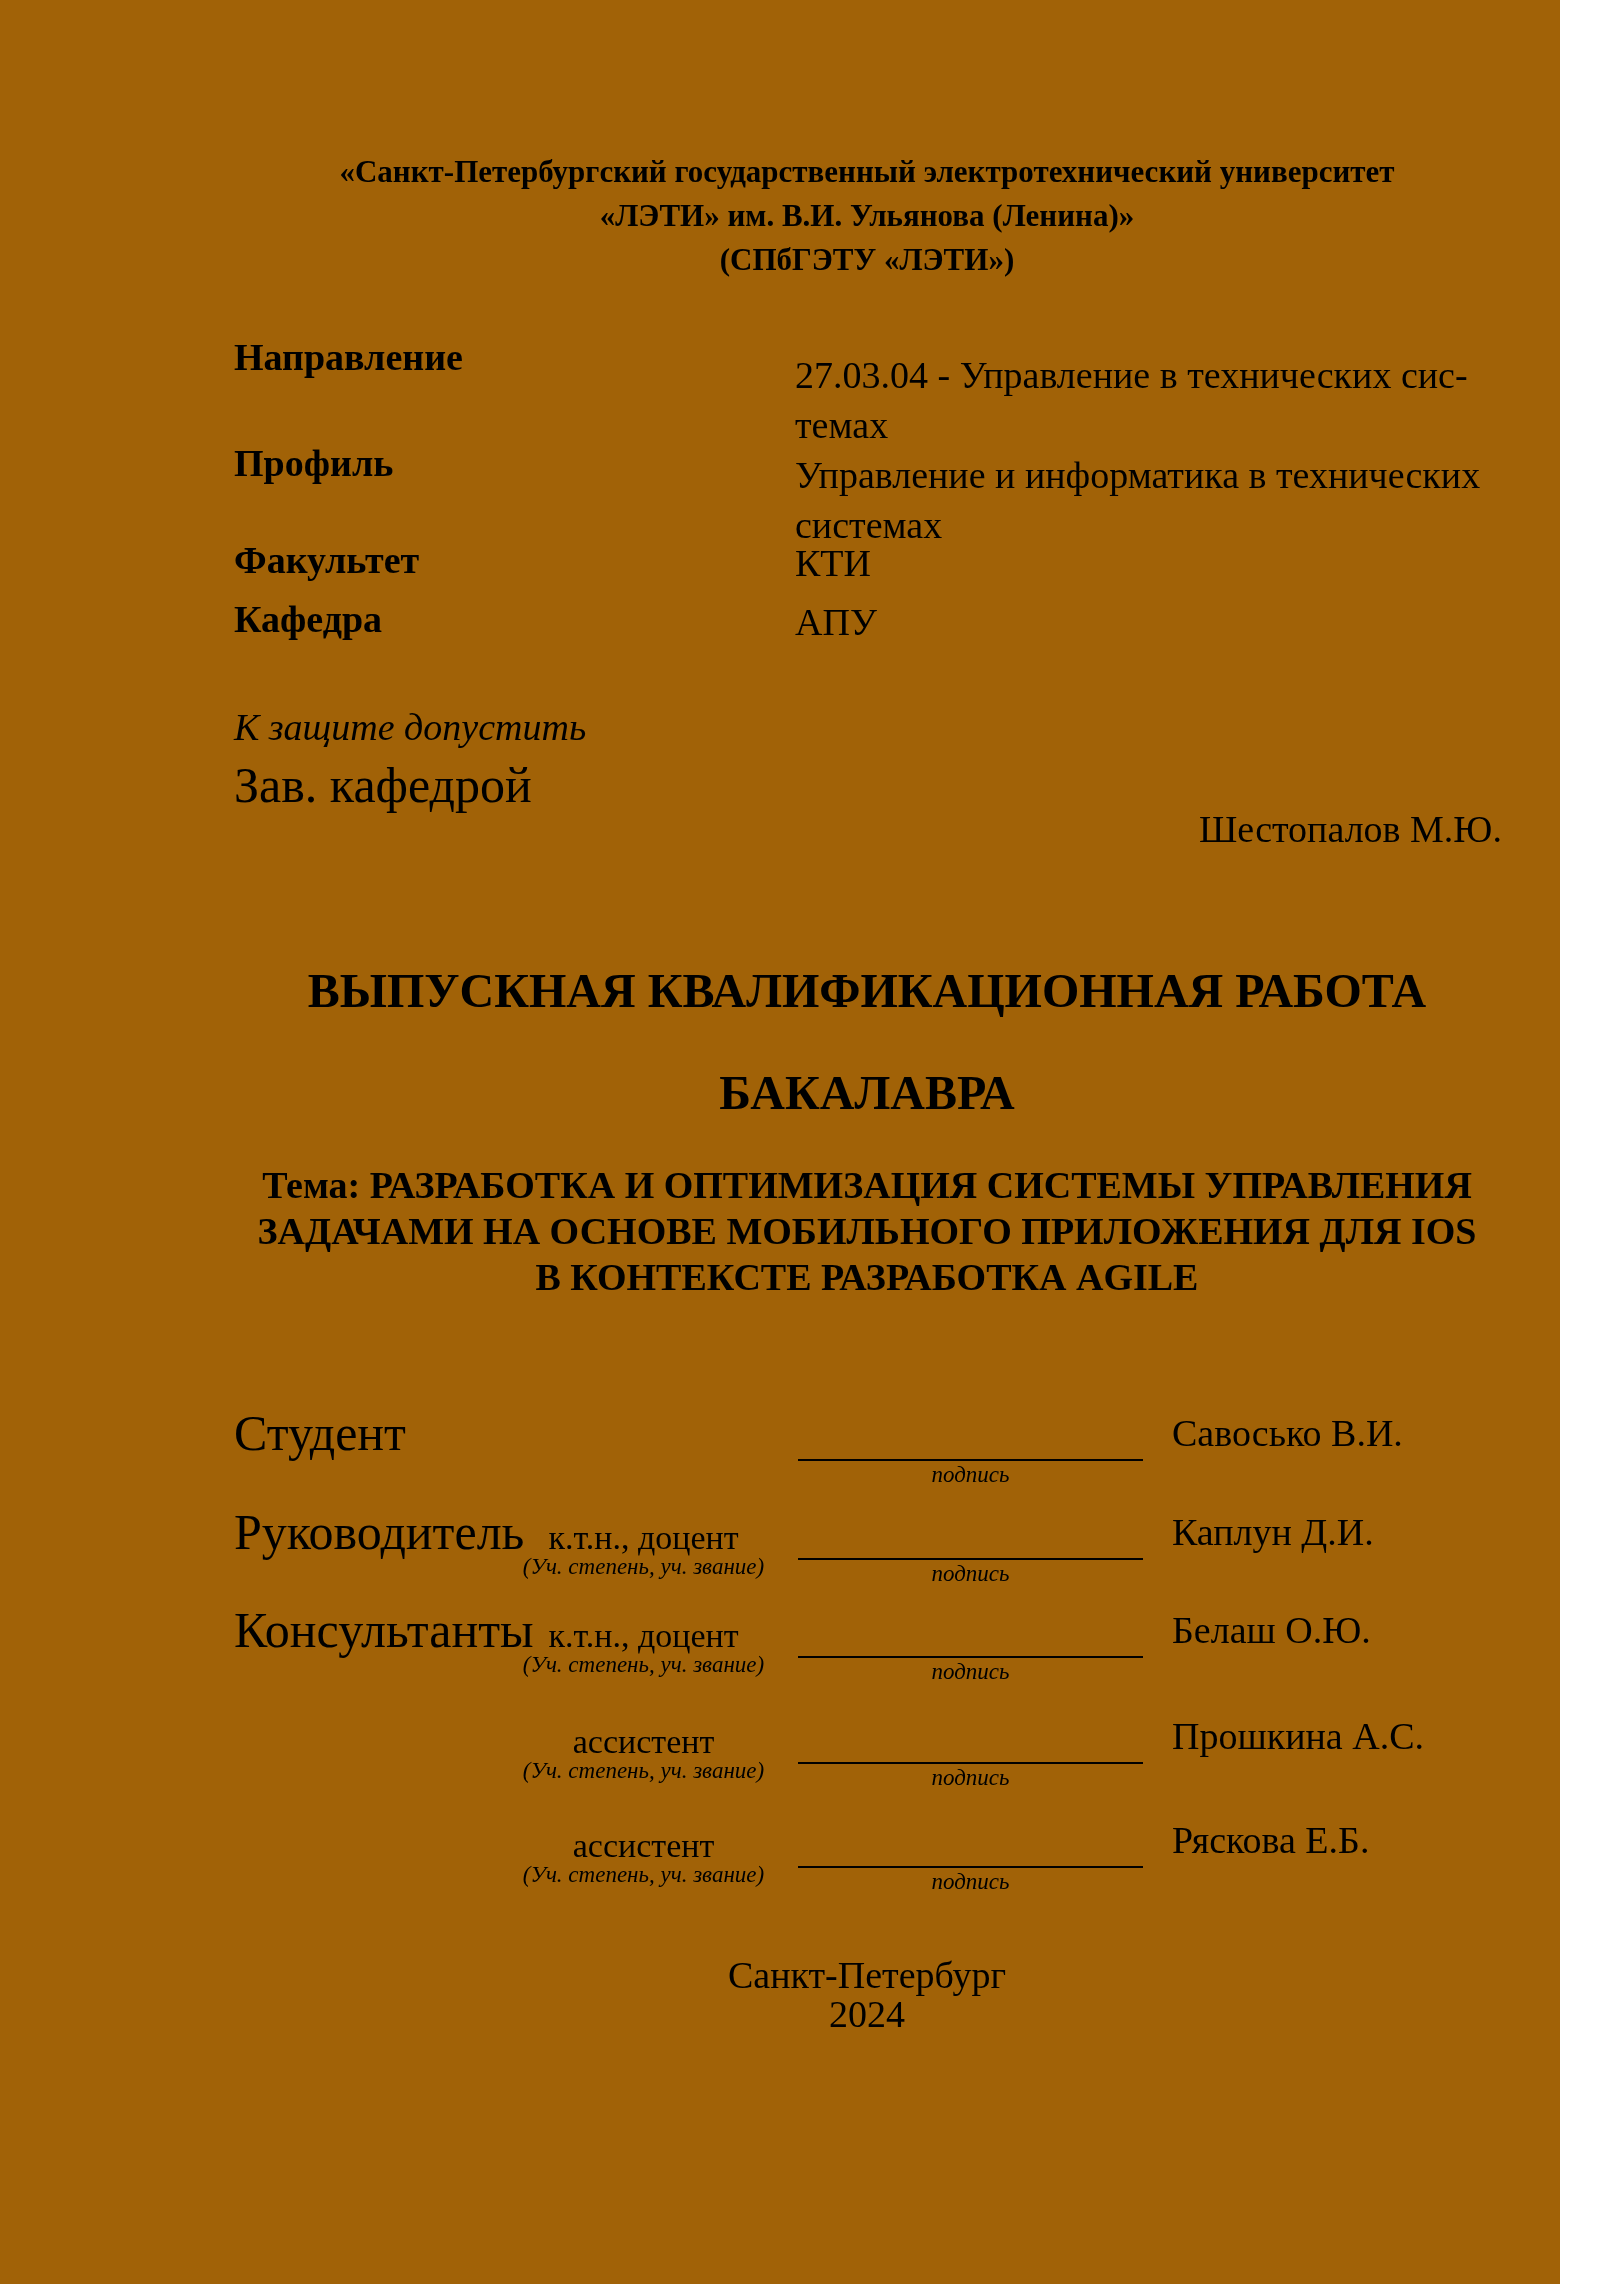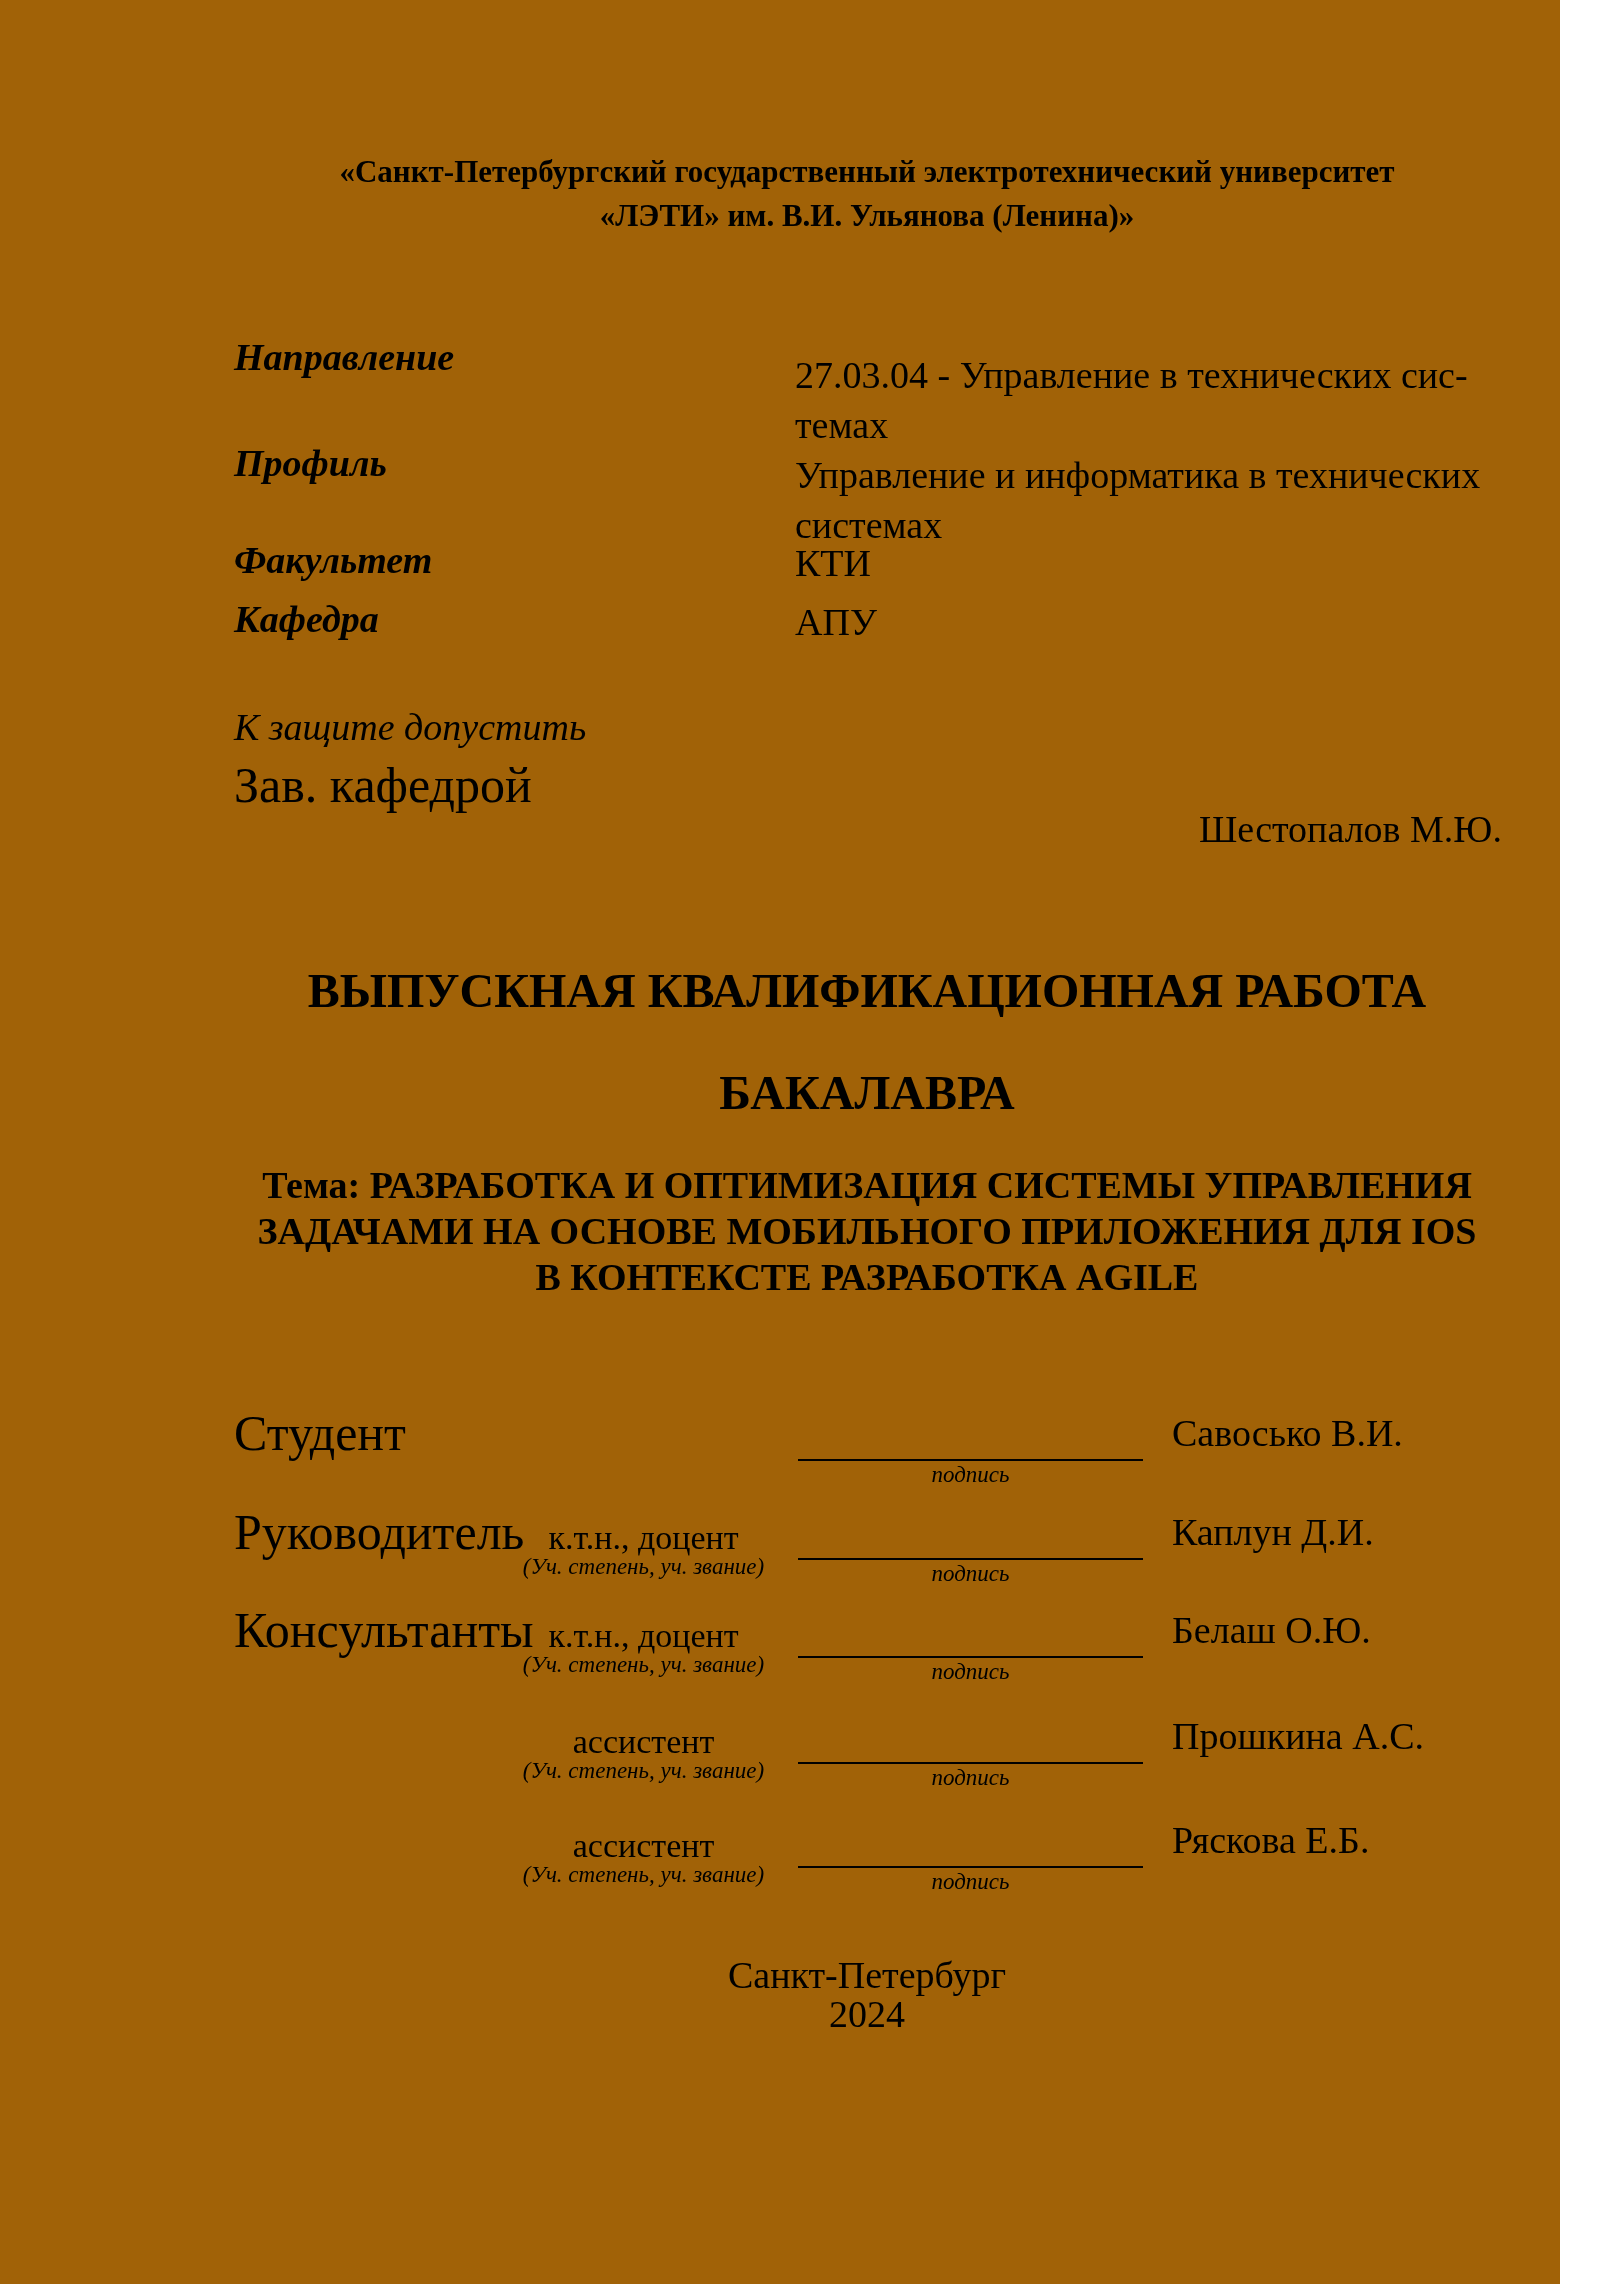--- a/index.html
+++ b/index.html
@@ -25,21 +25,20 @@
     white-space: nowrap;
   }
 
   
   .field-row { display: flex; }
   .field-label {
     width: 561px;
     font-weight: bold;
     font-size: 38px;
     line-height: 44px;
-    font-style: italic;
   }
   .field-value {
     flex: 1;
     font-size: 38px;
     line-height: 50px;
   }
   .field-value div { white-space: nowrap; }
   .vpad19 { padding-top: 15px; }
   .vpad11 { padding-top: 8.6px; }
 
@@ -95,20 +94,21 @@
   .footer-year { top: 1992px; text-align: center; font-size: 38px; line-height: 44px; }
 </style>
 </head>
 <body>
 
 <div class="page">
 
   <div class="abs content university">
     <div>«Санкт-Петербургский государственный электротехнический университет</div>
     <div>«ЛЭТИ» им. В.И. Ульянова (Ленина)»</div>
+    <div>(СПбГЭТУ «ЛЭТИ»)</div>
   </div>
 
   <div class="abs content field-row" style="top:335px">
     <div class="field-label">Направление</div>
     <div class="field-value vpad19">
       <div>27.03.04 - Управление в технических сис-</div>
       <div>темах</div>
     </div>
   </div>
 

